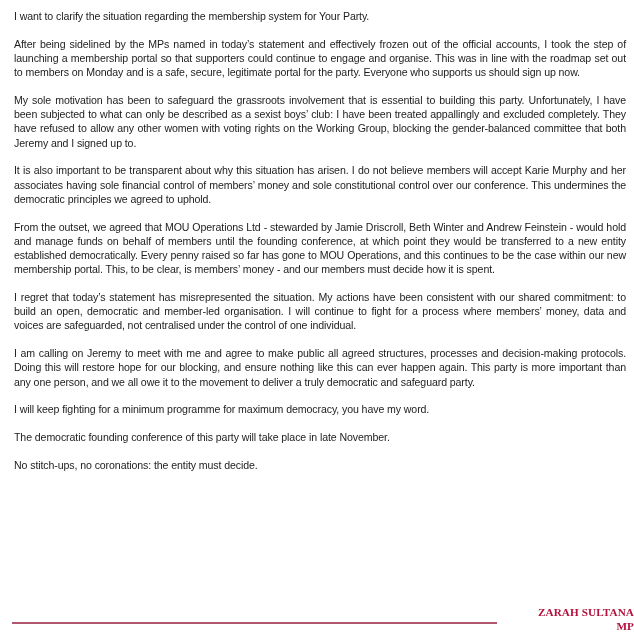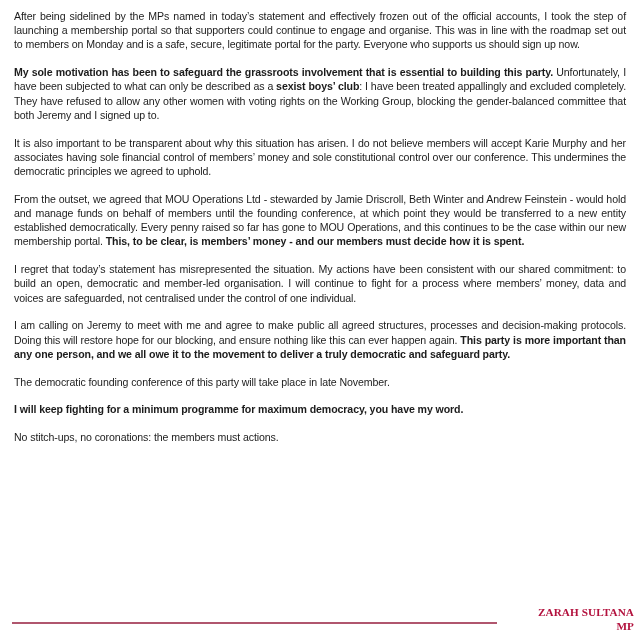--- a/index.html
+++ b/index.html
@@ -5,45 +5,46 @@
     html, body { margin: 0; padding: 0; background: #ffffff; }
     body { width: 634px; height: 636px; overflow: hidden; position: relative; }
     .doc {
       position: absolute; left: 14px; top: 9px; width: 612px;
       font-family: "Liberation Sans", sans-serif;
       font-size: 10.6px; line-height: 14.2px; color: #1c1c1c;
       letter-spacing: -0.1px;
     }
     .doc p { margin: 0 0 13.6px 0; text-align: justify; }
     .doc p.nojust { text-align: left; }
-    .doc b { font-weight: bold; }
+    .doc b { font-weight: normal; }
     .footer-line {
       position: absolute; left: 12px; top: 622px; width: 485px; height: 2px;
       background: #b0566e;
     }
     .signature {
       position: absolute; left: 532px; top: 605px; text-align: right;
       font-family: Liberation Serif, serif;
     }
     .sig-name { font-weight: bold; font-size: 11.2px; color: #b3123e; line-height: 14px; letter-spacing: 0.1px; }
     .sig-title { font-size: 11.2px; color: #1c1c1c; line-height: 14px; }
   </style>
 </head>
 <body>
 
 <div class="doc" id="doc">
+    <p class="nojust"><span>I want to clarify the situation regarding the membership system for Your Party.</span></p>
     <p><span>After being sidelined by the MPs named in today’s statement and effectively frozen out of the official accounts, I took the step of launching a membership portal so that supporters could continue to engage and organise. This was in line with the roadmap set out to members on Monday and is a safe, secure, legitimate portal for the party. Everyone who supports us should sign up now.</span></p>
     <p><b>My sole motivation has been to safeguard the grassroots involvement that is essential to building this party.</b><span> Unfortunately, I have been subjected to what can only be described as a </span><b>sexist boys’ club</b><span>: I have been treated appallingly and excluded completely. They have refused to allow any other women with voting rights on the Working Group, blocking the gender-balanced committee that both Jeremy and I signed up to.</span></p>
     <p><span>It is also important to be transparent about why this situation has arisen. I do not believe members will accept Karie Murphy and her associates having sole financial control of members’ money and sole constitutional control over our conference. This undermines the democratic principles we agreed to uphold.</span></p>
     <p><span>From the outset, we agreed that MOU Operations Ltd - stewarded by Jamie Driscroll, Beth Winter and Andrew Feinstein - would hold and manage funds on behalf of members until the founding conference, at which point they would be transferred to a new entity established democratically. Every penny raised so far has gone to MOU Operations, and this continues to be the case within our new membership portal. </span><b>This, to be clear, is members’ money - and our members must decide how it is spent.</b></p>
     <p><span>I regret that today’s statement has misrepresented the situation. My actions have been consistent with our shared commitment: to build an open, democratic and member-led organisation. I will continue to fight for a process where members’ money, data and voices are safeguarded, not centralised under the control of one individual.</span></p>
     <p><span>I am calling on Jeremy to meet with me and agree to make public all agreed structures, processes and decision-making protocols. Doing this will restore hope for our blocking, and ensure nothing like this can ever happen again. </span><b>This party is more important than any one person, and we all owe it to the movement to deliver a truly democratic and safeguard party.</b></p>
+    <p class="nojust"><b>I will keep fighting for a minimum programme for maximum democracy, you have my word.</b></p>
     <p class="nojust"><span>The democratic founding conference of this party will take place in late November.</span></p>
-    <p class="nojust"><b>I will keep fighting for a minimum programme for maximum democracy, you have my word.</b></p>
-    <p class="nojust"><span>No stitch-ups, no coronations: the members must actions.</span></p>
+    <p class="nojust"><span>No stitch-ups, no coronations: the entity must decide.</span></p>
   </div>
 
 <div class="footer-line"></div>
 
 <div class="signature">
   <div class="sig-name">ZARAH SULTANA MP</div>
   <div class="sig-title">MP for Feinstein South</div>
 </div>
 
 </body></html>

